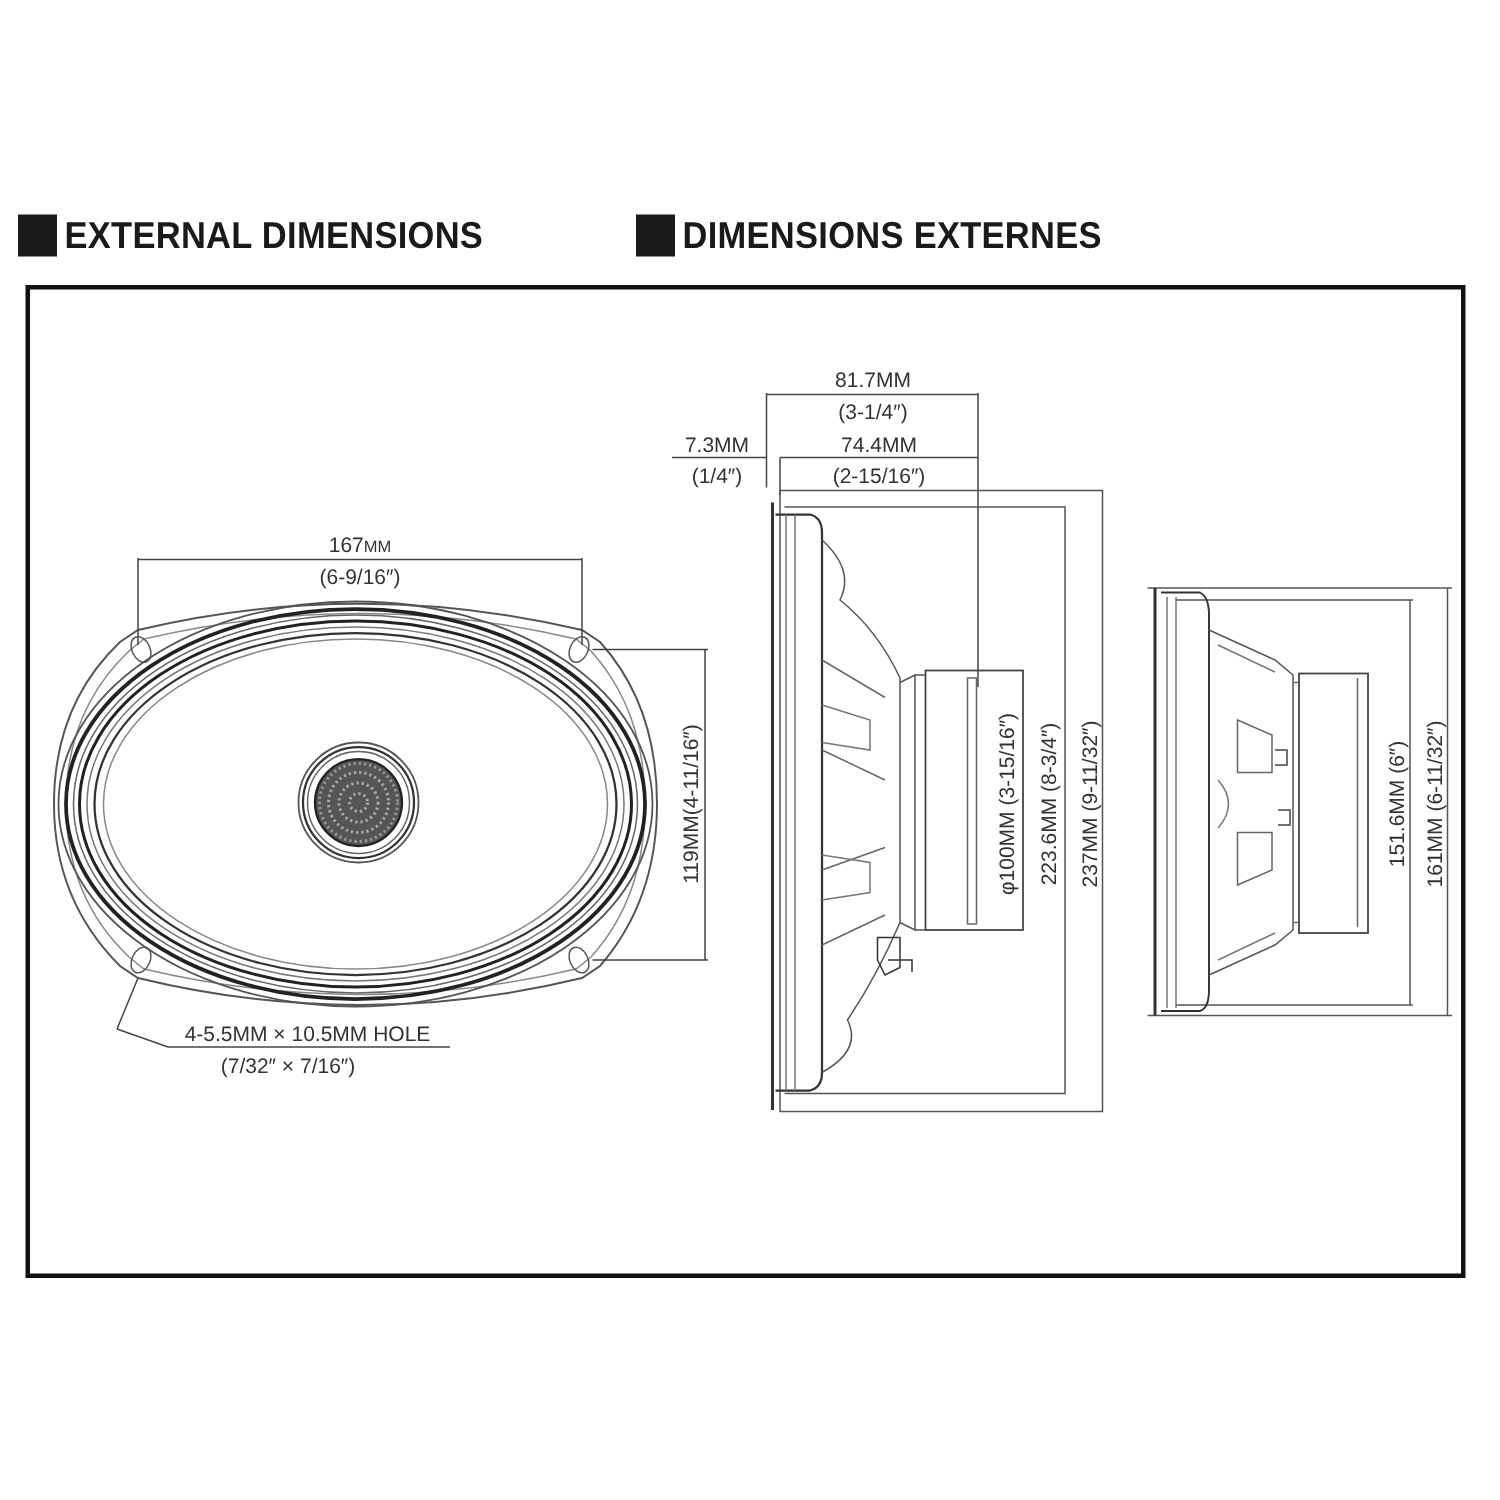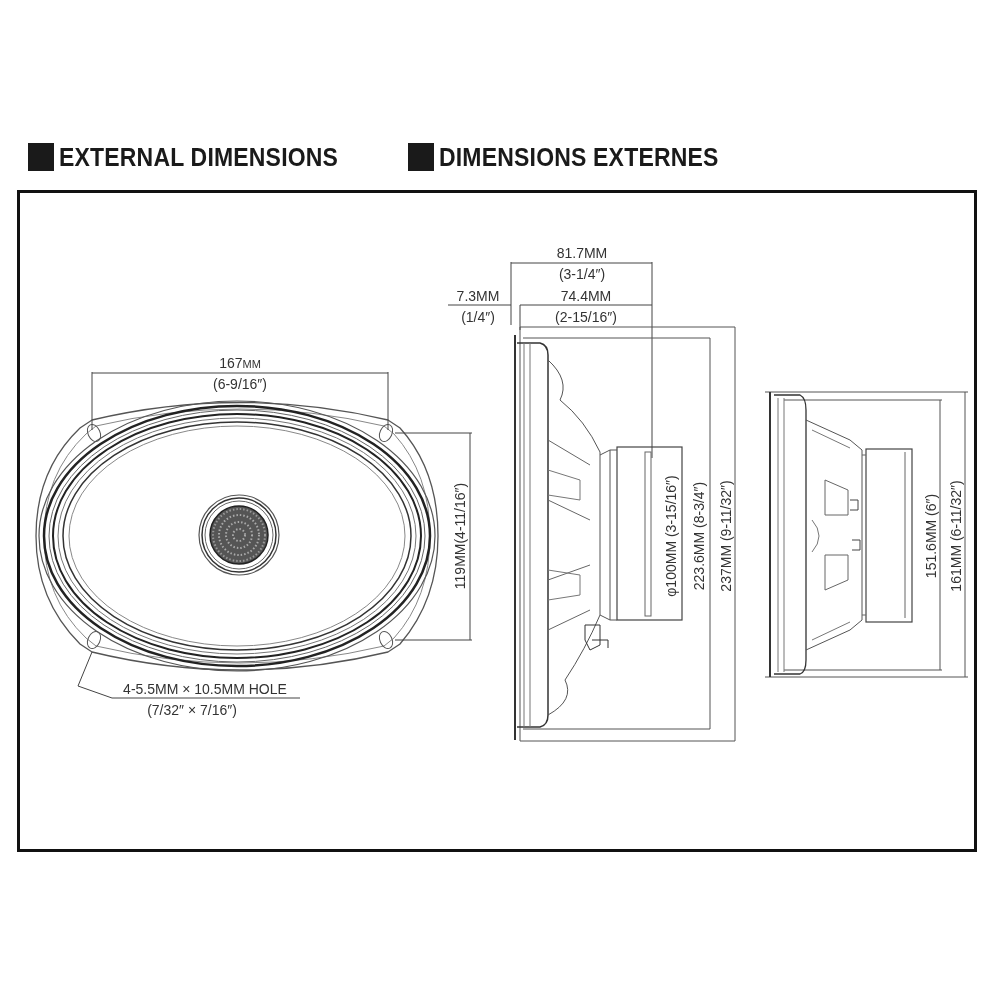--- a/index.html
+++ b/index.html
@@ -1,21 +1,21 @@
 <!DOCTYPE html>
 <html><head>
 <meta charset="utf-8">
 <style>
   html, body { margin:0; padding:0; background:#ffffff; }
   body { width:1000px; height:1000px; position:relative; overflow:hidden; font-family:"Liberation Sans", sans-serif; color:#222; }
   .heading { position:absolute; top:142px; height:30px; display:flex; align-items:center; }
   .heading .sq { width:26px; height:28px; background:#1a1a1a; margin-right:5px; }
   .heading .txt { font-family:"Liberation Sans", sans-serif; font-weight:bold; font-size:25px; letter-spacing:0.2px; color:#1a1a1a; transform:scaleX(0.92); transform-origin:left center; white-space:nowrap; }
-  #h1 { left:28px;text-align:right; }
-  #h2 { left:408px; }
+  #h1 { left:12px;text-align:right; }
+  #h2 { left:424px; }
   .frame { position:absolute; left:17px; top:190px; width:960px; height:662px; border:3px solid #111; box-sizing:border-box; }
   svg.drawing { position:absolute; left:0; top:0; }
   .lbl { font-family:"Liberation Sans", sans-serif; fill:#333; font-size:14px; }
 </style>
 </head>
 <body>
 
 <div class="heading" id="h1">
   <span class="sq"></span>
   <span class="txt">EXTERNAL DIMENSIONS</span>

